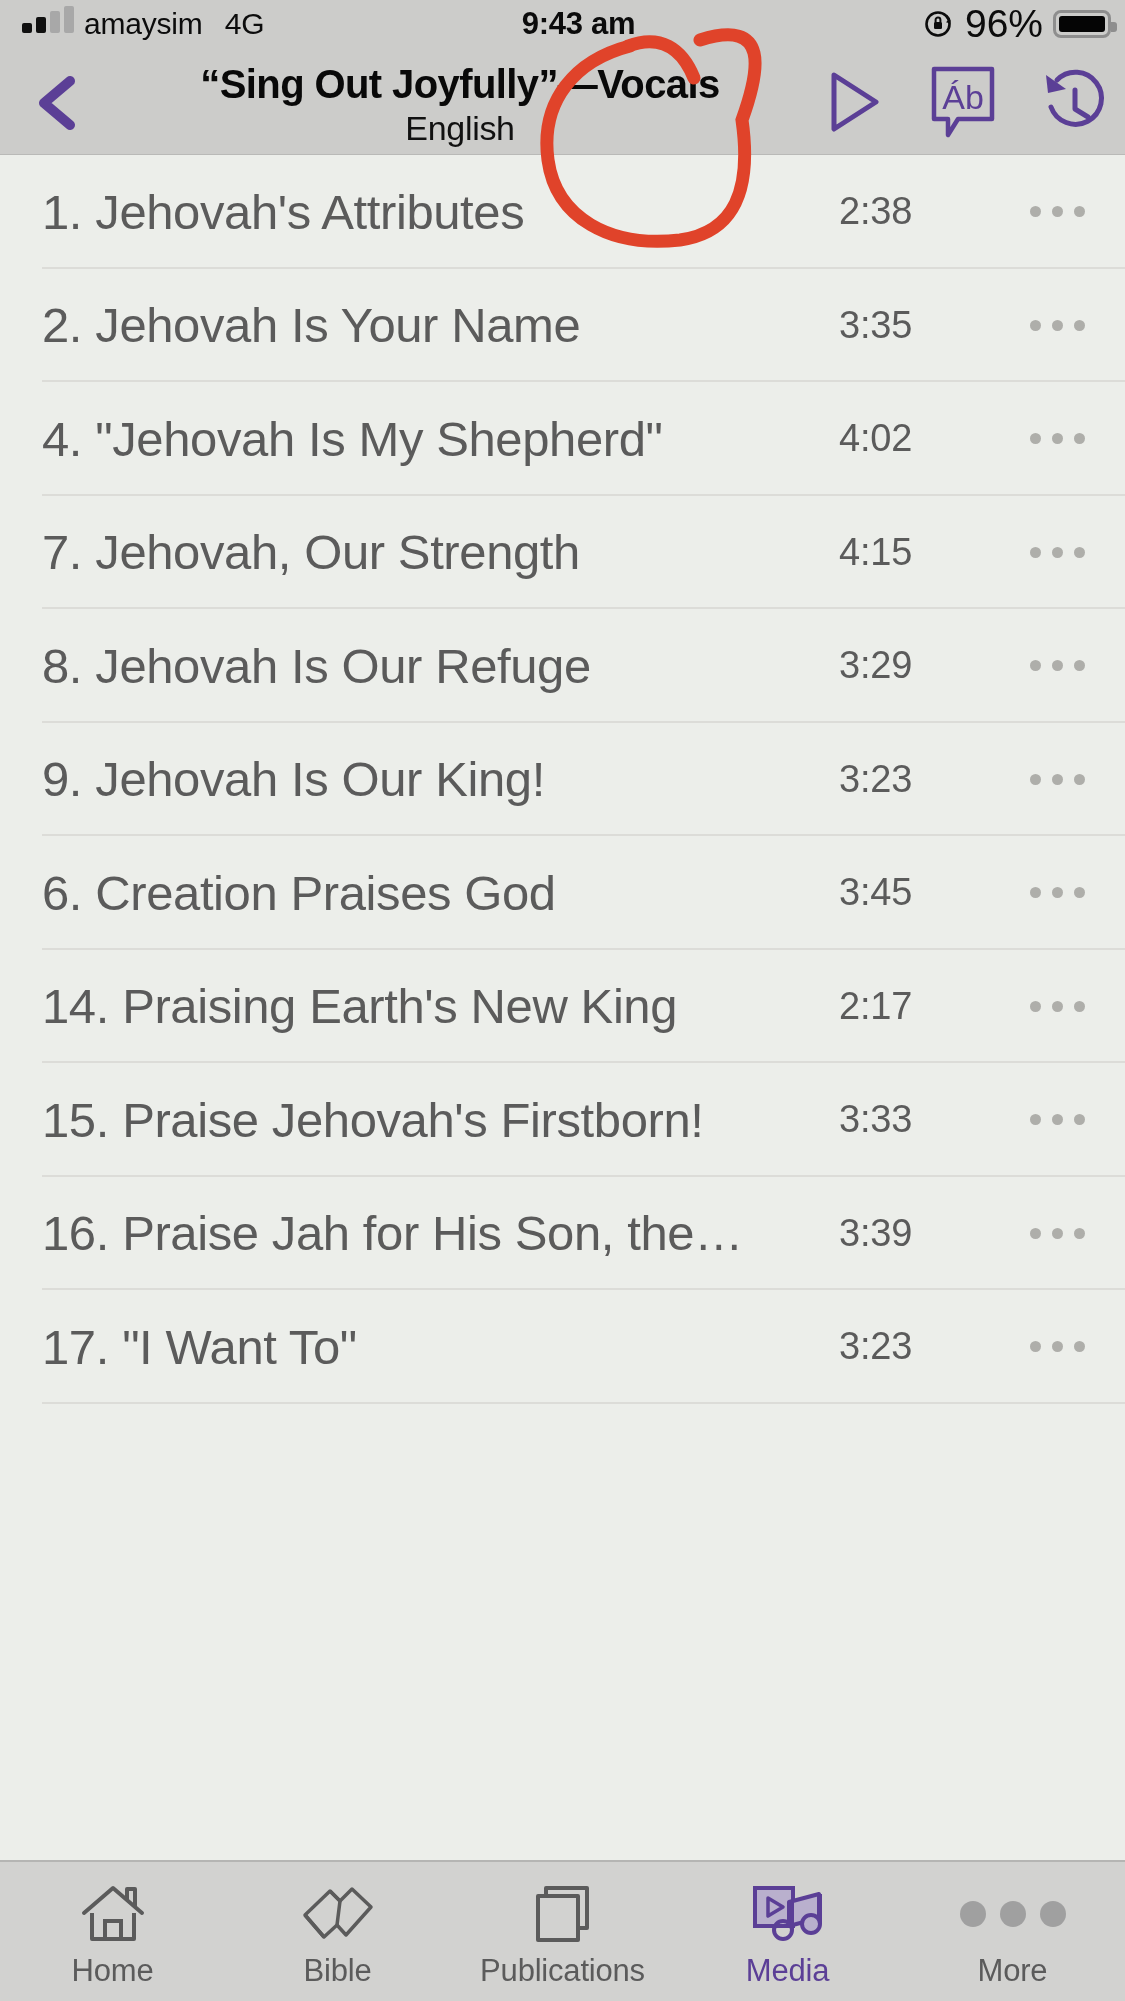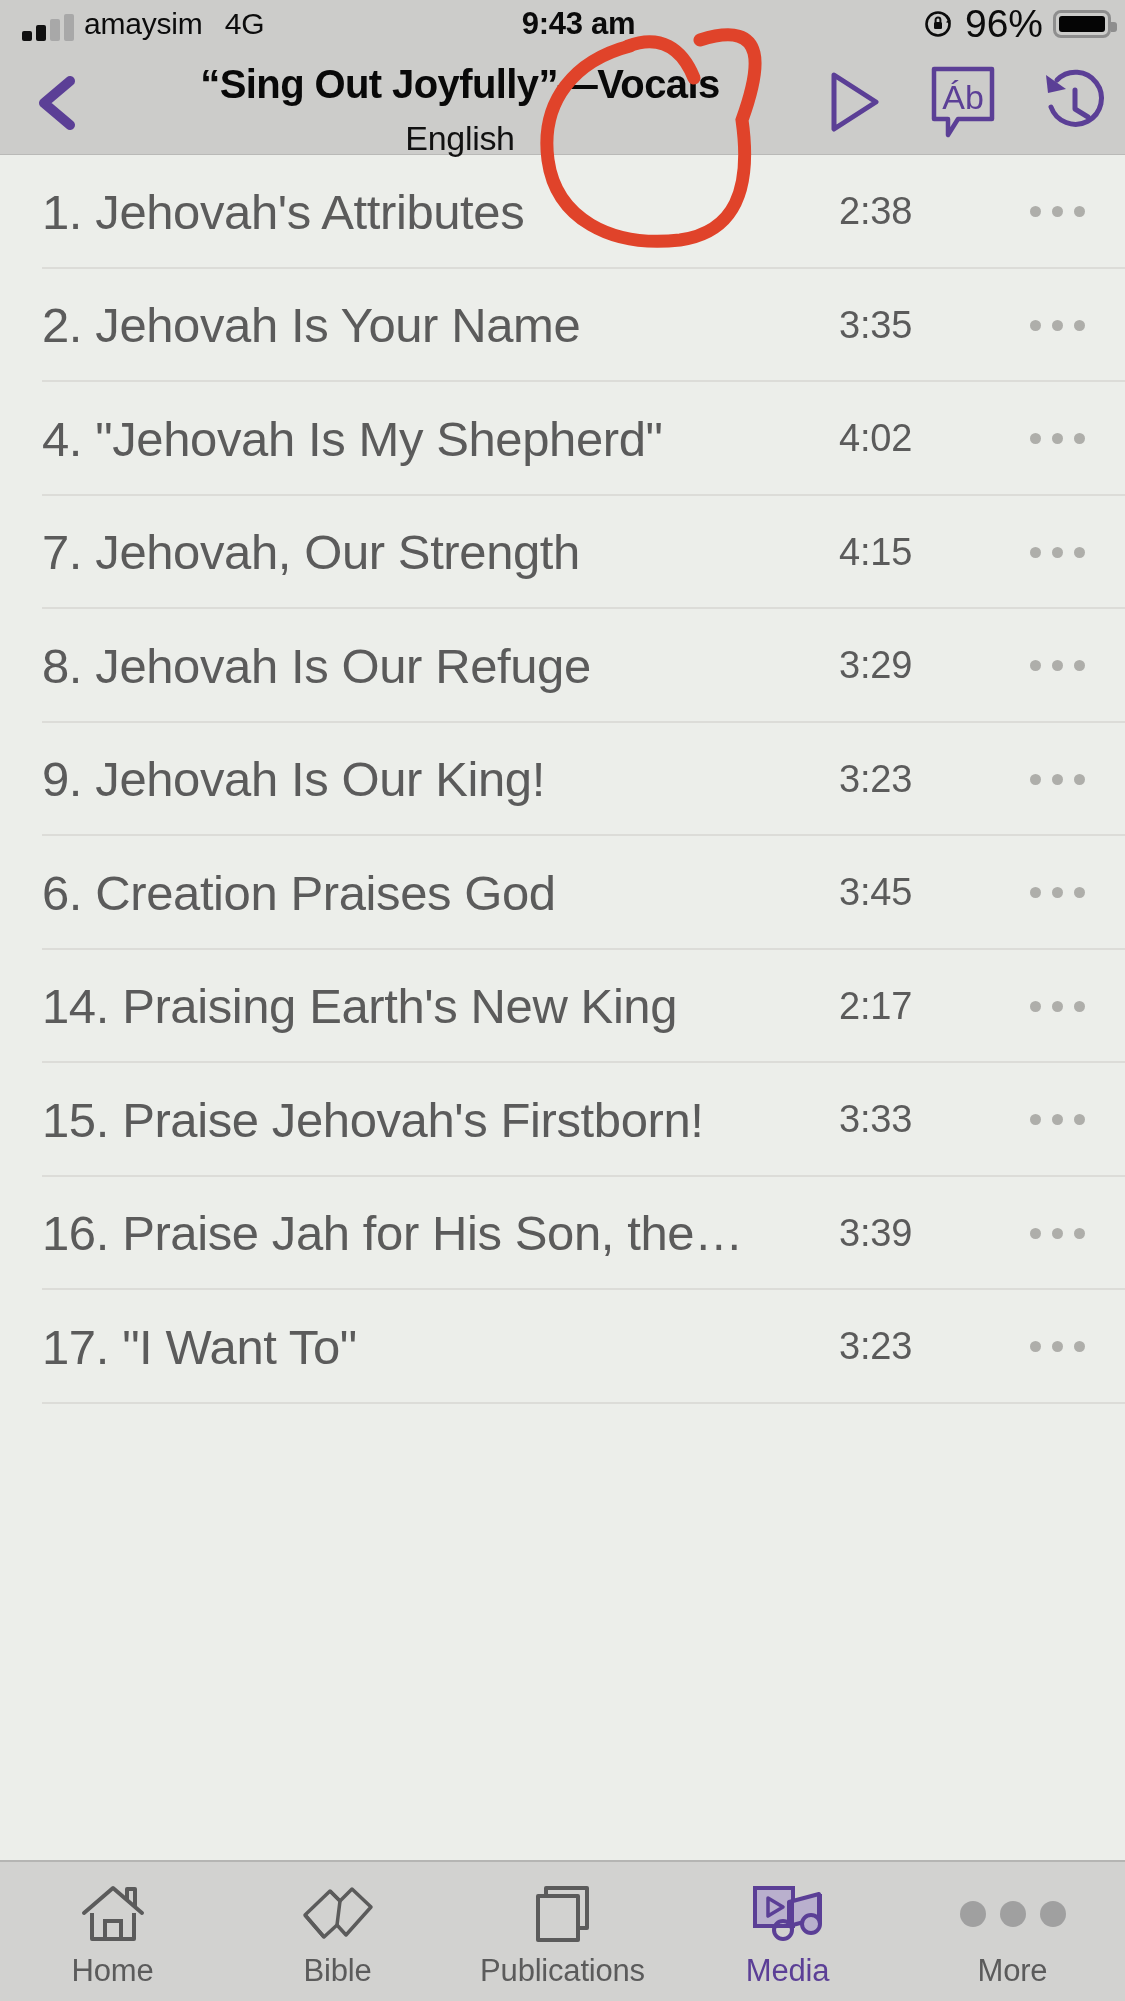--- a/index.html
+++ b/index.html
@@ -11,21 +11,21 @@
   }
   #screen { position:relative; width:1125px; height:2001px; overflow:hidden; background:#eceeea; }
 
   
   .statusbar {
     position:absolute; top:0; left:0; width:1125px; height:48px;
     background:#ccccca;
     display:flex; align-items:center;
     z-index:5;
   }
-  .sb-left { position:absolute; left:22px; display:flex; align-items:flex-end; gap:10px; }
+  .sb-left { position:absolute; left:22px; display:flex; align-items:flex-start; gap:10px; }
   .sig { display:flex; align-items:flex-end; gap:4px; height:26px; }
   .sig i { display:block; width:10px; border-radius:2px; background:#101010; }
   .sig i.b1 { height:10px; }
   .sig i.b2 { height:16px; }
   .sig i.b3 { height:22px; background:#a8a8a8; }
   .sig i.b4 { height:27px; background:#a8a8a8; }
   .carrier { font-size:30px; color:#0c0c0c; letter-spacing:-0.2px; }
   .netw { font-size:30px; color:#0c0c0c; margin-left:12px; }
   .sb-center {
     position:absolute; left:16px; width:1125px; text-align:center;
@@ -50,21 +50,21 @@
     background:#ccccca; z-index:4;
     border-bottom:1px solid #b9b9b7;
   }
   .backchev { position:absolute; left:30px; top:26px; width:54px; height:58px; cursor:pointer; }
   .titleblock {
     position:absolute; left:150px; top:14px; width:620px; text-align:center;
   }
   .nav-title {
     font-size:40px; font-weight:bold; color:#090909; letter-spacing:-0.6px; white-space:nowrap;
   }
-  .nav-sub { font-size:34px; color:#111; margin-top:12px; letter-spacing:-0.3px; }
+  .nav-sub { font-size:34px; color:#111; margin-top:2px; letter-spacing:-0.3px; }
   .nav-actions { position:absolute; right:16px; top:18px; display:flex; align-items:center; gap:38px; }
   .navbtn { width:72px; height:72px; display:flex; align-items:center; justify-content:center; cursor:pointer; }
 
   
   .list {
     position:absolute; top:155px; left:0; width:1125px; height:1705px;
     background:#eceeea; overflow:hidden;
   }
   .row {
     position:relative; height:113.5px; display:flex; align-items:center;

